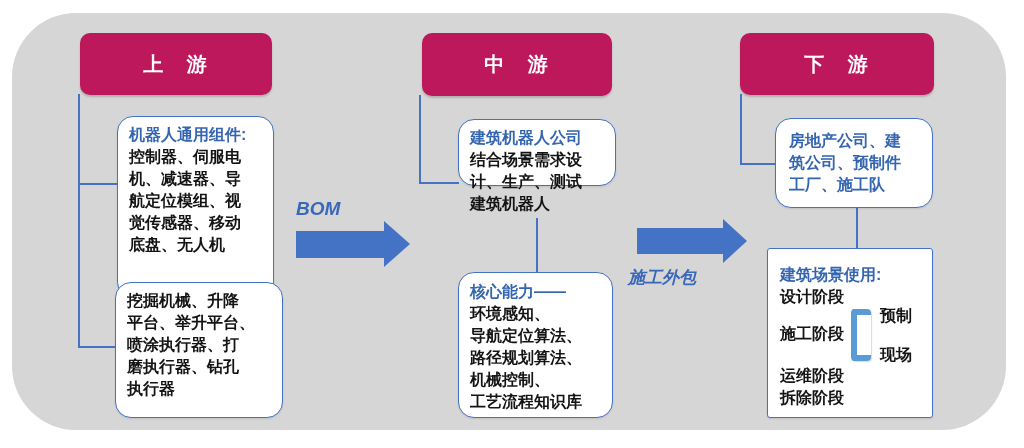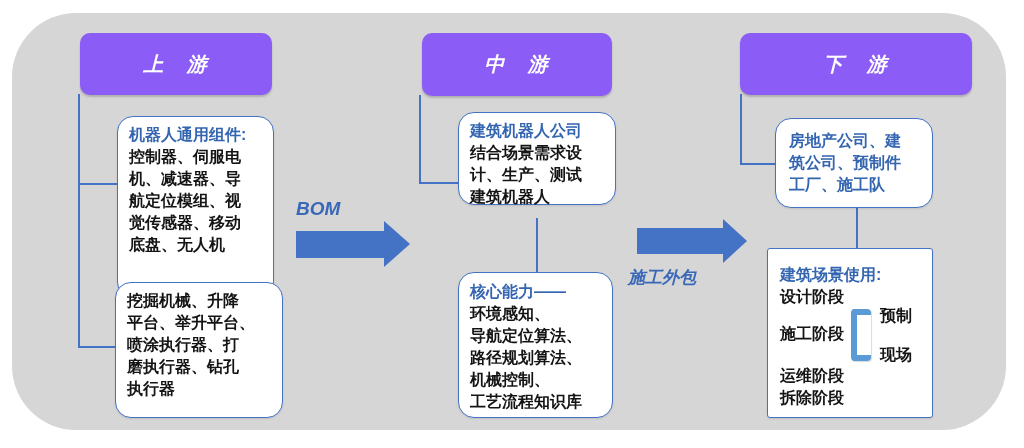--- a/index.html
+++ b/index.html
@@ -5,25 +5,24 @@
   html,body{margin:0;padding:0;background:#ffffff;}
   .canvas{
     position:relative;width:1024px;height:448px;background:#ffffff;overflow:hidden;
     font-family:"Liberation Sans","DejaVu Sans",sans-serif;
   }
   .panel{
     position:absolute;left:12px;top:13px;width:994px;height:417px;
     background:#d6d6d6;border-radius:64px;
   }
   .header{
-    position:absolute;height:62px;background:#8b5cf6;border-radius:10px;
+    position:absolute;height:62px;background:#be185d;border-radius:10px;
     color:#ffffff;font-weight:bold;font-size:20px;text-align:center;
     line-height:62px;word-spacing:14px;letter-spacing:2px;
     box-shadow:0 2px 2px rgba(0,0,0,0.18);
-    font-style:italic;
   }
   .box{
     position:absolute;background:#ffffff;border:1.6px solid #4472c4;
     border-radius:16px;box-sizing:border-box;box-shadow:0 1px 2px rgba(0,0,0,0.10);
   }
   .box-title{
     color:#3465b0;font-weight:bold;font-size:16px;line-height:22px;white-space:pre-line;
   }
   .box-body{
     color:#141414;font-weight:bold;font-size:16px;line-height:22px;white-space:pre-line;
@@ -55,21 +54,21 @@
   <div class="cline" style="left:78px;top:346px;width:38px;height:2px;"></div>
   <div class="cline" style="left:419px;top:95px;width:2px;height:89px;"></div>
   <div class="cline" style="left:419px;top:182px;width:40px;height:2px;"></div>
   <div class="cline" style="left:536px;top:218px;width:2px;height:54px;"></div>
   <div class="cline" style="left:740px;top:94px;width:2px;height:71px;"></div>
   <div class="cline" style="left:740px;top:163px;width:36px;height:2px;"></div>
   <div class="cline" style="left:856px;top:208px;width:2px;height:40px;"></div>
 
   <div class="header" style="left:80px;top:33px;width:192px;">上 游</div>
   <div class="header" style="left:422px;top:33px;width:190px;height:63px;line-height:63px;">中 游</div>
-  <div class="header" style="left:740px;top:33px;width:232px;">下 游</div>
+  <div class="header" style="left:740px;top:33px;width:194px;">下 游</div>
 
   <div class="box" style="left:117px;top:116px;width:157px;height:182px;padding:7px 6px 0 11px;">
     <div class="box-title">机器人通用组件:</div>
     <div class="box-body">控制器、伺服电
 机、减速器、导
 航定位模组、视
 觉传感器、移动
 底盘、无人机</div>
   </div>
 
@@ -78,21 +77,21 @@
 平台、举升平台、
 喷涂执行器、打
 磨执行器、钻孔
 执行器</div>
   </div>
 
   <div class="arrow-label" style="left:296px;top:198px;width:114px;font-size:19px;">BOM</div>
   <div class="arrow-body" style="left:296px;top:231px;width:88px;height:27px;"></div>
   <div class="arrow-head" style="left:384px;top:221px;border-top:23px solid transparent;border-bottom:23px solid transparent;border-left:26px solid #4472c4;"></div>
 
-  <div class="box" style="left:458px;top:112px;width:158px;height:93px;padding:7px 6px 0 11px;">
+  <div class="box" style="left:458px;top:119px;width:158px;height:67px;padding:7px 6px 0 11px;">
     <div class="box-title">建筑机器人公司</div>
     <div class="box-body">结合场景需求设
 计、生产、测试
 建筑机器人</div>
   </div>
 
   <div class="box" style="left:458px;top:272px;width:155px;height:146px;padding:8px 6px 0 11px;">
     <div class="box-title">核心能力——</div>
     <div class="box-body">环境感知、
 导航定位算法、

